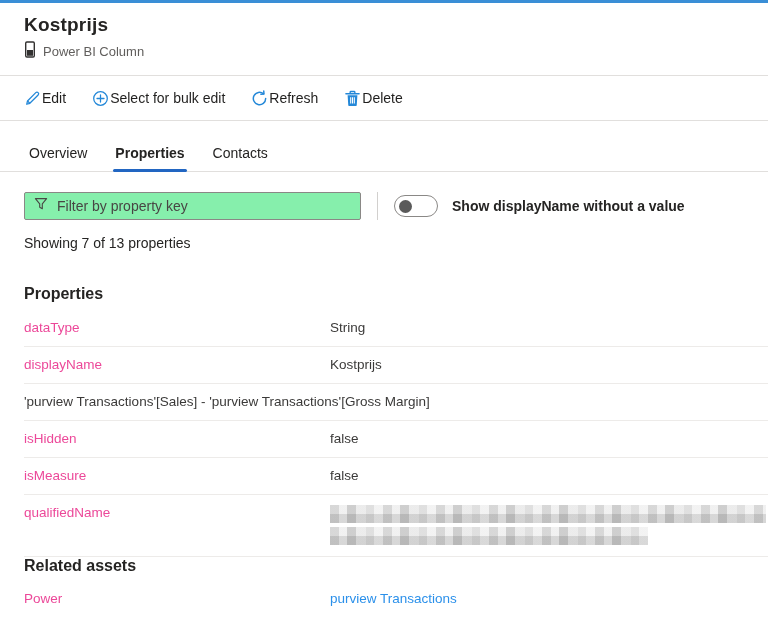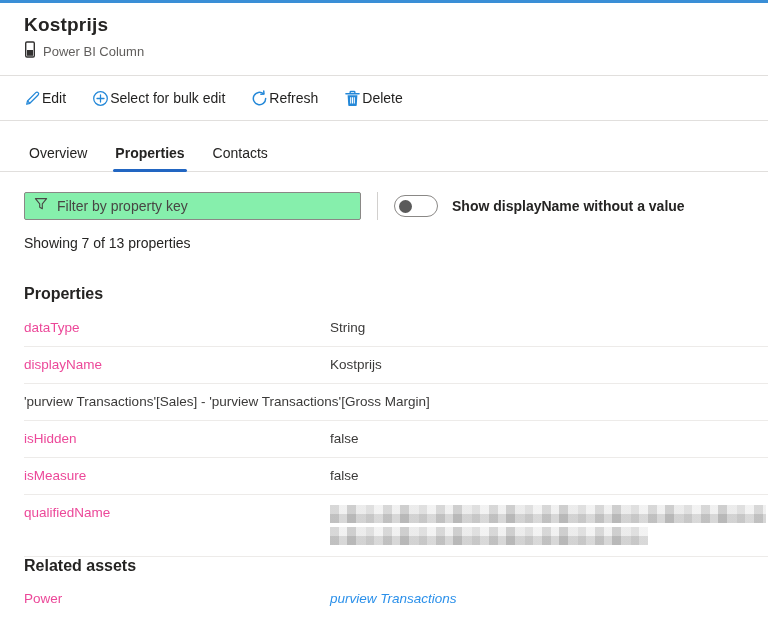--- a/index.html
+++ b/index.html
@@ -47,21 +47,21 @@
   
   .section-heading { padding:0 24px; font-size:16px; font-weight:700; color:#252423; }
   .section-heading.props { margin-top:34px; }
   .section-heading.related { }
   .rows { margin-top:7px; }
   .prop-row { display:flex; margin-left:24px; padding:10px 0 11px;
     border-bottom:1px solid #edebe9; align-items:flex-start; }
   .prop-key { width:306px; flex:none; font-size:13.5px; color:#ec4899; }
   .prop-value { flex:1; font-size:13.5px; color:#3b3a39; padding-right:14px; }
   .rel-row { display:flex; margin-left:24px; padding:9px 0; align-items:flex-start; }
-  .link { color:#2b90ea; cursor:pointer; text-decoration:none;font-style:italic; }
+  .link { color:#2b90ea; cursor:pointer; text-decoration:none; }
 
   
   .mosaic { height:18px; background-color:#ececec;
     background-image:
       repeating-linear-gradient(90deg, rgba(0,0,0,.12) 0 9px, rgba(0,0,0,.02) 9px 17px,
         rgba(0,0,0,.16) 17px 26px, rgba(0,0,0,.04) 26px 36px,
         rgba(0,0,0,.09) 36px 44px, rgba(0,0,0,.01) 44px 53px),
       repeating-linear-gradient(180deg, rgba(255,255,255,.5) 0 9px, rgba(0,0,0,.07) 9px 18px); }
   .mosaic.line1 { width:436px; }
   .mosaic.line2 { width:318px; margin-top:4px; }

